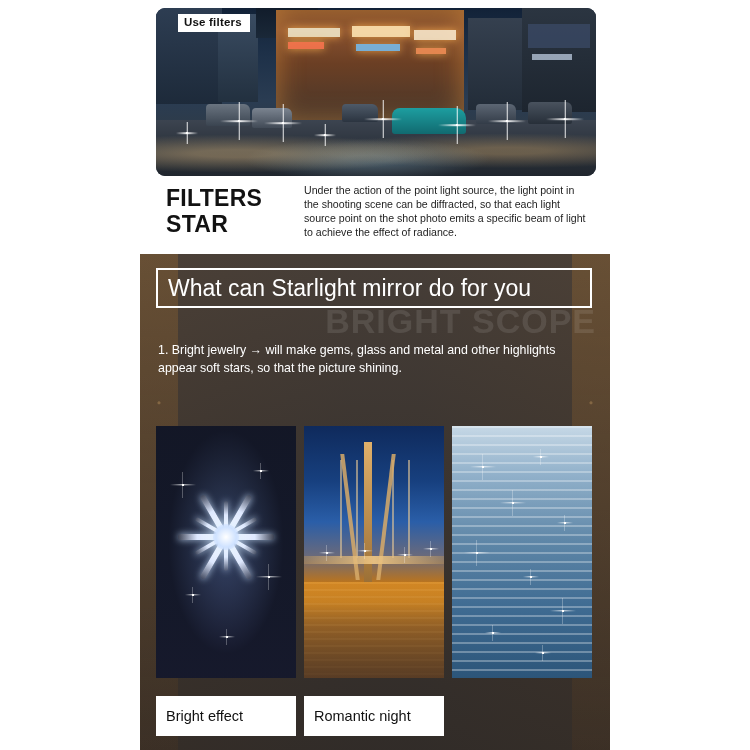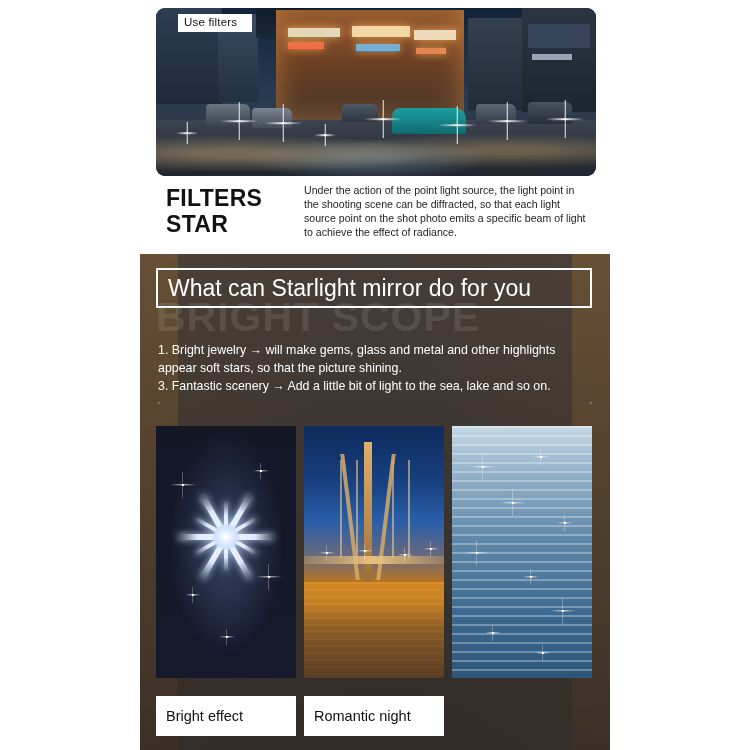--- a/index.html
+++ b/index.html
@@ -113,22 +113,22 @@
   .flare.f7 { left: 30px; top: 124px; }
   .flare.f8 { left: 168px; top: 126px; }
 
   .use-filters-badge {
     position: absolute;
     left: 22px;
     top: 6px;
     background: #ffffff;
     color: #111;
     font-size: 11.5px;
-    font-weight: normal;
-    padding: 2px 15px 3px 6px;
+    font-weight: bold;
+    padding: 2px 8px 3px 6px;
     letter-spacing: 0.2px;
     line-height: 1.1;
     font-family: "Liberation Sans", sans-serif;
   }
 
   
   .title-row {
     position: absolute;
     left: 156px;
     top: 184px;
@@ -167,24 +167,24 @@
     height: 496px;
     background:
       linear-gradient(to bottom, rgba(70,62,56,0.92) 0%, rgba(58,52,48,0.92) 42%, rgba(48,43,40,0.95) 100%),
       linear-gradient(to right, #8a5a2a 0%, #6d4a28 18%, #4a3c30 45%, #4a3c30 60%, #7a5227 86%, #8d5b28 100%);
     overflow: hidden;
   }
   
   .watermark {
     position: absolute;
     left: 16px;
-    top: 40px;
+    top: 48px;
     width: 440px;
-    text-align: left;
-    font-size: 41px;
+    text-align: right;
+    font-size: 34px;
     font-weight: bold;
     letter-spacing: 1px;
     color: rgba(255,255,255,0.10);
     font-family: "Liberation Sans", sans-serif;
     pointer-events: none;
   }
   
   .panel-edge {
     position: absolute;
     top: 0;
@@ -428,21 +428,20 @@
     <div class="panel-edge right"></div>
     <div class="watermark">BRIGHT SCOPE</div>
 
     <div class="panel-head">
       <span>What can Starlight mirror do for you</span>
     </div>
 
 
     <div class="purposes-list">
       <div>1. Bright jewelry → will make gems, glass and metal and other highlights appear soft stars, so that the picture shining.</div>
-      <div>3. Fantastic scenery → Add a little bit of light to the sea, lake and so on.</div>
     </div>
 
     <div class="samples">
 
       <div class="sample">
         <div class="pic jewel">
           <div class="snowflake">
             <i></i>
               <i></i>
               <i></i>

